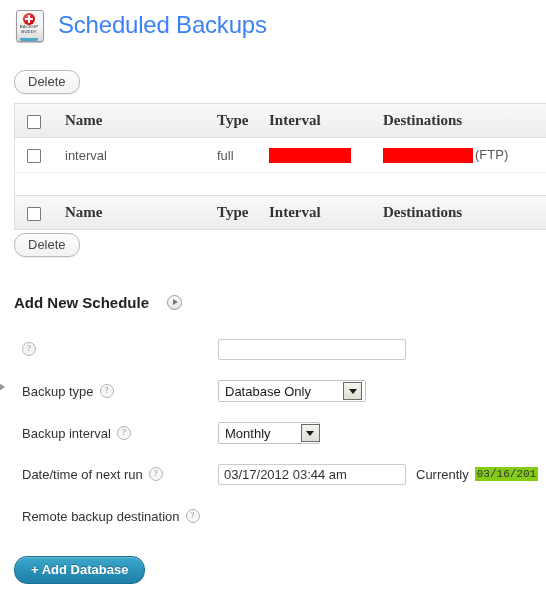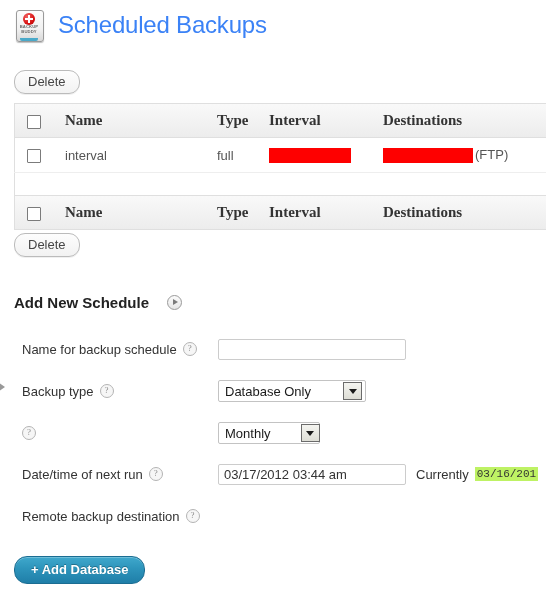--- a/index.html
+++ b/index.html
@@ -307,21 +307,21 @@
 
   .currently-label {
     margin-left: 10px;
     font-size: 13px;
     color: #333333;
     white-space: nowrap;
   }
   .currently-value {
     font-family: "Liberation Mono", monospace;
     font-size: 11px;
-    background: #bef264;
+    background: #84cc16;
     color: #333333;
     padding: 1px 2px;
     margin-left: 6px;
     white-space: nowrap;
   }
 
   .btn-remote {
     display: inline-block;
     background: linear-gradient(to bottom, #fdfdfd 0%, #f2f2f2 100%);
     border: 1px solid #c0c0c0;
@@ -414,39 +414,39 @@
 
 <div class="section-title">
   <span>Add New Schedule</span>
   <span class="video-icon"></span>
 </div>
 
 <div class="left-caret"></div>
 
 <div class="form-row" id="row-name">
   <div class="row-label">
-    <span>Name for backup schedule</span>
     <span class="help-icon">?</span>
   </div>
   <input id="input-name" class="text-input" type="text" value="" style="">
 </div>
 
 <div class="form-row" id="row-type">
   <div class="row-label">
     <span>Backup type</span>
     <span class="help-icon">?</span>
   </div>
   <div id="select-type" class="fake-select">
     <span>Database Only</span>
     <span class="select-arrow"></span>
   </div>
 </div>
 
 <div class="form-row" id="row-interval">
   <div class="row-label">
+    <span>Backup interval</span>
     <span class="help-icon">?</span>
   </div>
   <div id="select-interval" class="fake-select">
     <span>Monthly</span>
     <span class="select-arrow"></span>
   </div>
 </div>
 
 <div class="form-row" id="row-datetime">
   <div class="row-label">

